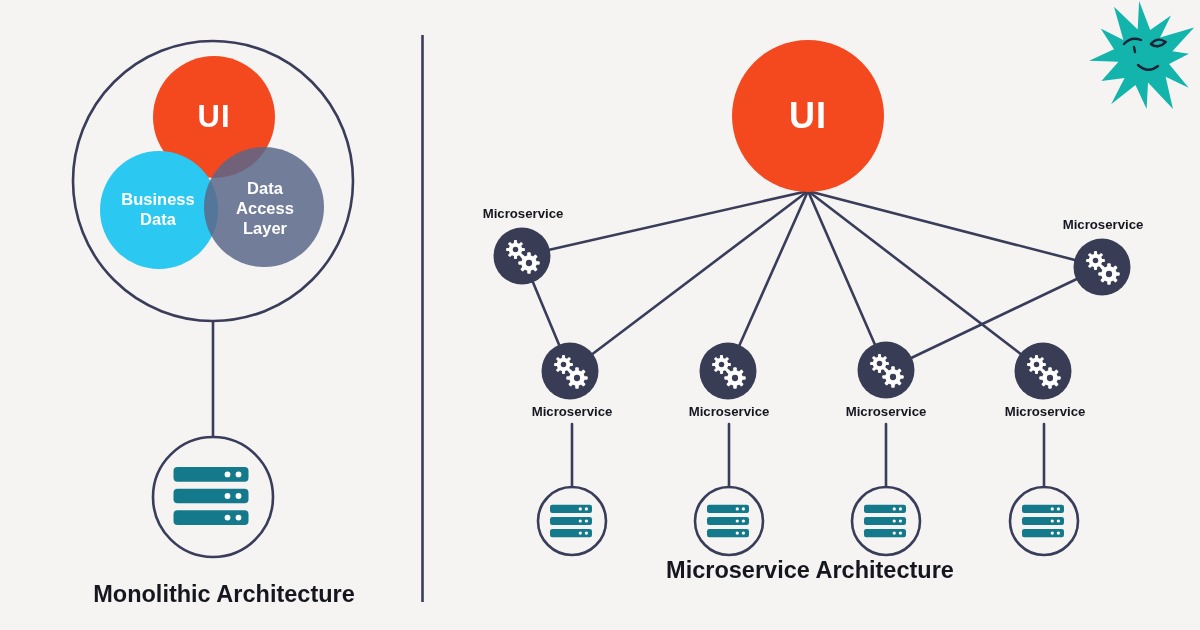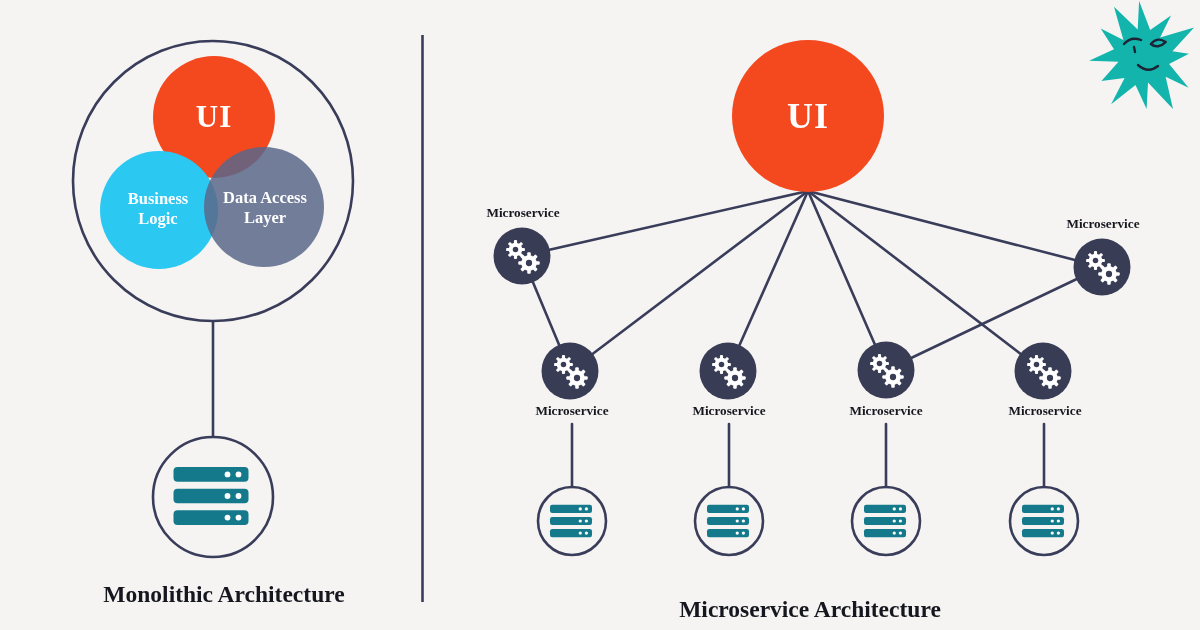--- a/index.html
+++ b/index.html
@@ -1,20 +1,19 @@
 <!DOCTYPE html>
 <html style="--background: #F5F4F3; --orange: #F4481F; --cyan: #2BC8F2; --slate: #5A678A; --navy: #383C55; --line: #3A3D5A; --teal-server: #15798C; --starburst-teal: #12B4AB; --face-stroke: #1F2336; --title-text: #16161F;"><head>
 <meta charset="utf-8">
 <style>
   html,body{margin:0;padding:0;}
   body{font-family:"Liberation Sans",sans-serif;background:#e9e9e9;}
   #canvas{
     position:relative;width:1200px;height:630px;overflow:hidden;
     background:var(--background,#F5F4F3);
-    font-family:Liberation Serif, serif;
   }
   #diagram-svg{position:absolute;left:0;top:0;width:1200px;height:630px;}
   .overlay-label{
     position:absolute;transform:translate(-50%,-50%);
     text-align:center;color:#fff;pointer-events:none;
   }
   .ui-text-left{font-size:31px;font-weight:600;letter-spacing:1px;}
   .ui-text-right{font-size:36px;font-weight:600;letter-spacing:1px;}
   .venn-text{font-size:16.5px;font-weight:600;line-height:1.22;width:84px;}
   .ms-label{
@@ -130,27 +129,27 @@
         <path d="M 1124 44 Q 1131 36 1141 40"></path>
         <line x1="1134" y1="47" x2="1135" y2="52"></line>
         <path d="M 1151 44 c 4 -5.5 10 -5.5 14.5 -2"></path>
         <path d="M 1151 44 c 4 3.5 10 3 14.5 -2"></path>
         <path d="M 1138 65 Q 1148 74 1158 66"></path>
       </g>
     </g>
   </svg>
 
   <div class="overlay-label ui-text-left" style="left:214px;top:117px">UI</div>
-  <div class="overlay-label venn-text" style="left:158px;top:209px">Business Logic</div>
+  <div class="overlay-label venn-text" style="left:158px;top:209px">Business Data</div>
   <div class="overlay-label venn-text" style="left:265px;top:208px">Data Access Layer</div>
 
   <div class="overlay-label ui-text-right" style="left:808px;top:116px">UI</div>
 
   <div class="overlay-label ms-label" style="left:523px;top:213px">Microservice</div>
   <div class="overlay-label ms-label" style="left:572px;top:411px">Microservice</div>
   <div class="overlay-label ms-label" style="left:729px;top:411px">Microservice</div>
   <div class="overlay-label ms-label" style="left:886px;top:411px">Microservice</div>
   <div class="overlay-label ms-label" style="left:1045px;top:411px">Microservice</div>
   <div class="overlay-label ms-label" style="left:1103px;top:224px">Microservice</div>
 
   <div class="overlay-label section-title" style="left:224px;top:594px">Monolithic Architecture</div>
-  <div class="overlay-label section-title" style="left:810px;top:609px">Microservice Architecture</div>
+  <div class="overlay-label section-title" style="left:810px;top:570px">Microservice Architecture</div>
 </div>
 
 </body></html>

